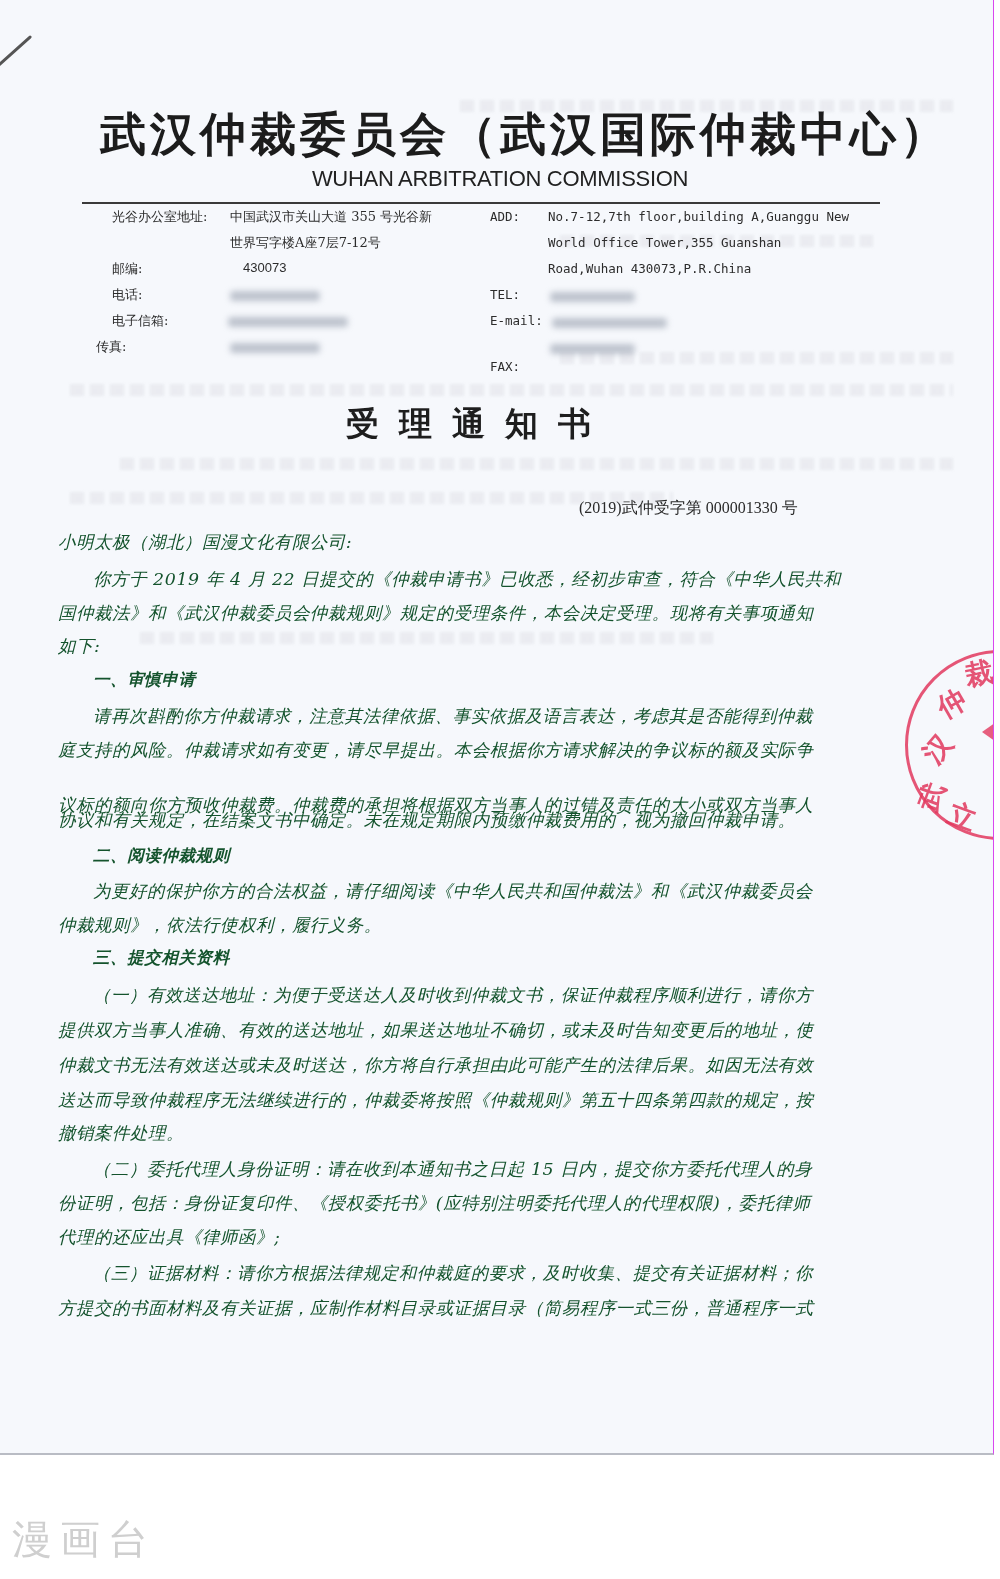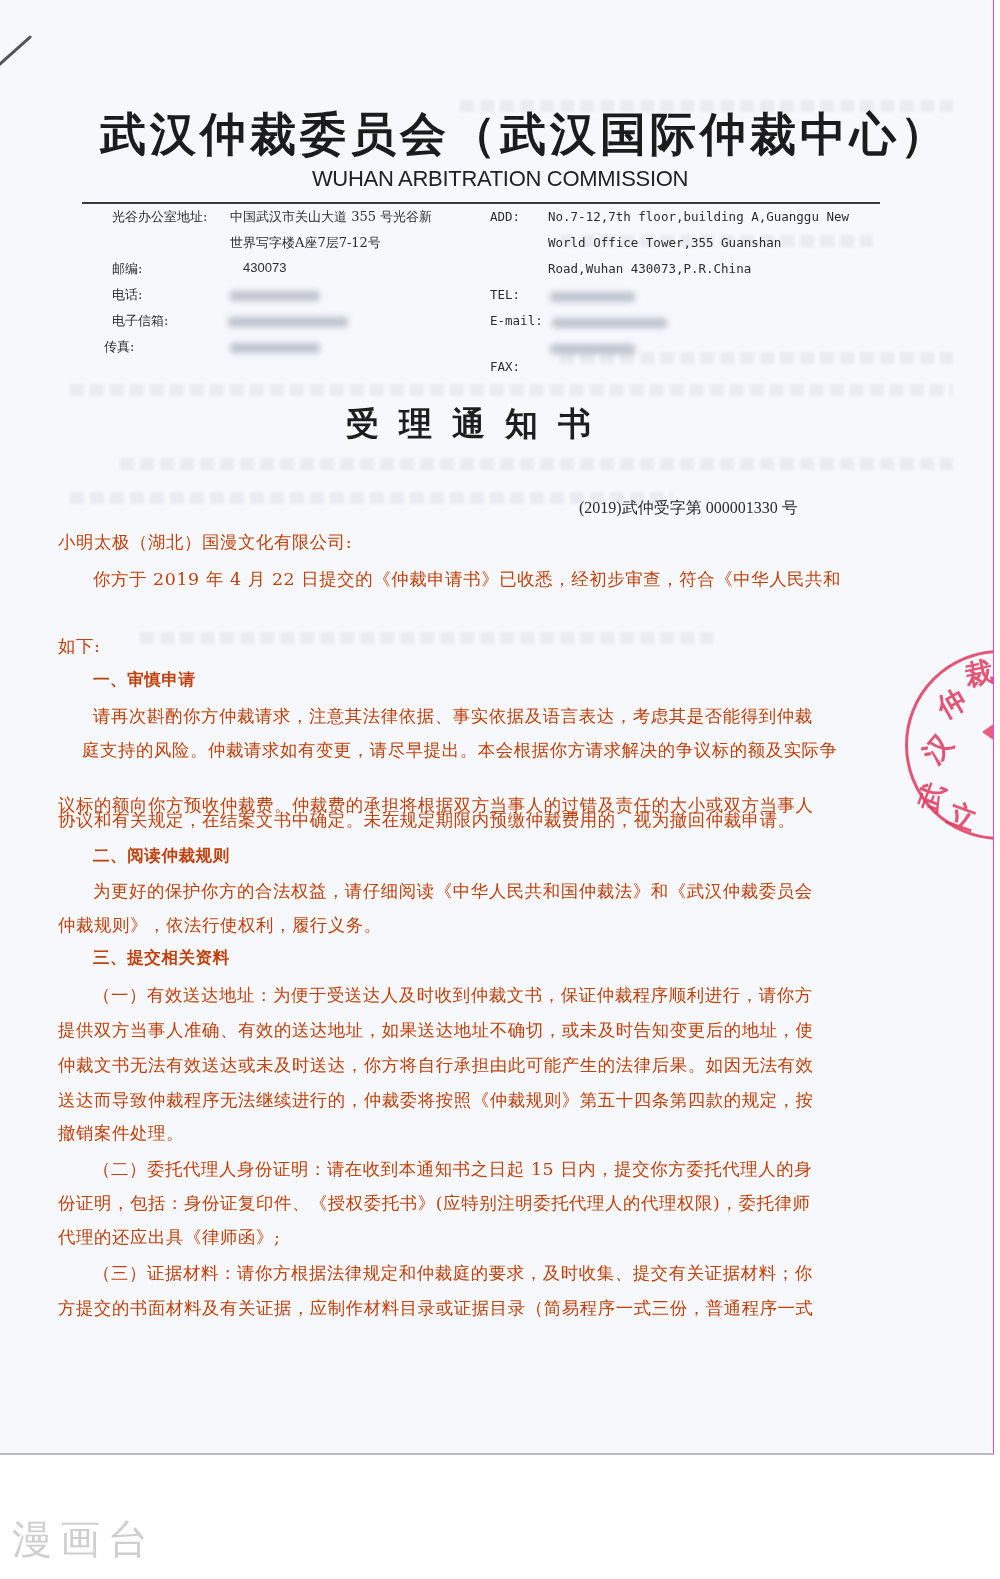--- a/index.html
+++ b/index.html
@@ -48,22 +48,23 @@
   }
   .doc-title {
     position: absolute; left: 346px; top: 402px; font-size: 33px; letter-spacing: 20px;
     color: #1e1e1e; font-weight: bold; white-space: nowrap;
   }
   .ref-no {
     position: absolute; left: 579px; top: 498px; font-size: 16px; color: #2a2a2a;
     font-family: "Liberation Serif", serif; white-space: nowrap;
   }
   .line {
-    position: absolute; left: 58px; font-size: 17.4px; color: #c2410c; white-space: nowrap;
+    position: absolute; left: 58px; font-size: 17.4px; color: #14532d; white-space: nowrap;
     letter-spacing: 0.6px;
+    font-style: italic;
   }
   .indent { left: 93px; }
   .heading { font-weight: bold; font-family: "DejaVu Sans", sans-serif; font-size: 16.5px; }
   .stamp {
     position: absolute; left: 905px; top: 650px; width: 190px; height: 190px;
     border: 3px solid #e2385e; border-radius: 50%; box-sizing: border-box;
     opacity: 0.85;
   }
   .stamp-text {
     position: absolute; color: #e2385e; font-size: 28px; font-weight: bold;
@@ -99,44 +100,45 @@
 
   <div class="contact" style="left:112px;top:208px;">光谷办公室地址:</div>
   <div class="contact" style="left:230px;top:208px;">中国武汉市关山大道 355 号光谷新</div>
   <div class="contact" style="left:230px;top:234px;">世界写字楼A座7层7-12号</div>
   <div class="contact" style="left:112px;top:260px;">邮编:</div>
   <div class="contact" style="left:243px;top:260px;font-family:'Liberation Sans',sans-serif;">430073</div>
   <div class="contact" style="left:112px;top:286px;">电话:</div>
   <div class="blur" style="left:230px;top:291px;width:90px;"></div>
   <div class="contact" style="left:112px;top:312px;">电子信箱:</div>
   <div class="blur" style="left:228px;top:317px;width:120px;"></div>
-  <div class="contact" style="left:104px;top:338px;">传真:</div>
+  <div class="contact" style="left:96px;top:338px;">传真:</div>
   <div class="blur" style="left:230px;top:343px;width:90px;"></div>
 
   <div class="contact mono" style="left:490px;top:209px;">ADD:</div>
   <div class="contact mono" style="left:548px;top:209px;">No.7-12,7th floor,building A,Guanggu New</div>
   <div class="contact mono" style="left:548px;top:235px;">World Office Tower,355 Guanshan</div>
   <div class="contact mono" style="left:548px;top:261px;">Road,Wuhan 430073,P.R.China</div>
   <div class="contact mono" style="left:490px;top:287px;">TEL:</div>
   <div class="blur" style="left:550px;top:292px;width:85px;"></div>
   <div class="contact mono" style="left:490px;top:313px;">E-mail:</div>
   <div class="blur" style="left:552px;top:318px;width:115px;"></div>
   <div class="contact mono" style="left:490px;top:339px;margin-top:20px;">FAX:</div>
   <div class="blur" style="left:550px;top:344px;width:85px;"></div>
 
   <div class="doc-title">受理通知书</div>
   <div class="ref-no">(2019)武仲受字第 000001330 号</div>
 
   <div class="line" style="top:530px;">小明太极（湖北）国漫文化有限公司:</div>
   <div class="line indent" style="top:567px;">你方于 2019 年 4 月 22 日提交的《仲裁申请书》已收悉，经初步审查，符合《中华人民共和</div>
+  <div class="line" style="top:601px;">国仲裁法》和《武汉仲裁委员会仲裁规则》规定的受理条件，本会决定受理。现将有关事项通知</div>
   <div class="line" style="top:634px;">如下:</div>
 
   <div class="line indent heading" style="top:669px;">一、审慎申请</div>
   <div class="line indent" style="top:704px;">请再次斟酌你方仲裁请求，注意其法律依据、事实依据及语言表达，考虑其是否能得到仲裁</div>
-  <div class="line" style="top:738px;margin-left:24px;">庭支持的风险。仲裁请求如有变更，请尽早提出。本会根据你方请求解决的争议标的额及实际争</div>
+  <div class="line" style="top:738px;">庭支持的风险。仲裁请求如有变更，请尽早提出。本会根据你方请求解决的争议标的额及实际争</div>
   <div class="line" style="top:773px;margin-top:20px;">议标的额向你方预收仲裁费。仲裁费的承担将根据双方当事人的过错及责任的大小或双方当事人</div>
   <div class="line" style="top:808px;text-align:right;">协议和有关规定，在结案文书中确定。未在规定期限内预缴仲裁费用的，视为撤回仲裁申请。</div>
 
   <div class="line indent heading" style="top:845px;">二、阅读仲裁规则</div>
   <div class="line indent" style="top:879px;">为更好的保护你方的合法权益，请仔细阅读《中华人民共和国仲裁法》和《武汉仲裁委员会</div>
   <div class="line" style="top:913px;">仲裁规则》，依法行使权利，履行义务。</div>
 
   <div class="line indent heading" style="top:947px;">三、提交相关资料</div>
   <div class="line indent" style="top:983px;">（一）有效送达地址：为便于受送达人及时收到仲裁文书，保证仲裁程序顺利进行，请你方</div>
   <div class="line" style="top:1018px;">提供双方当事人准确、有效的送达地址，如果送达地址不确切，或未及时告知变更后的地址，使</div>

